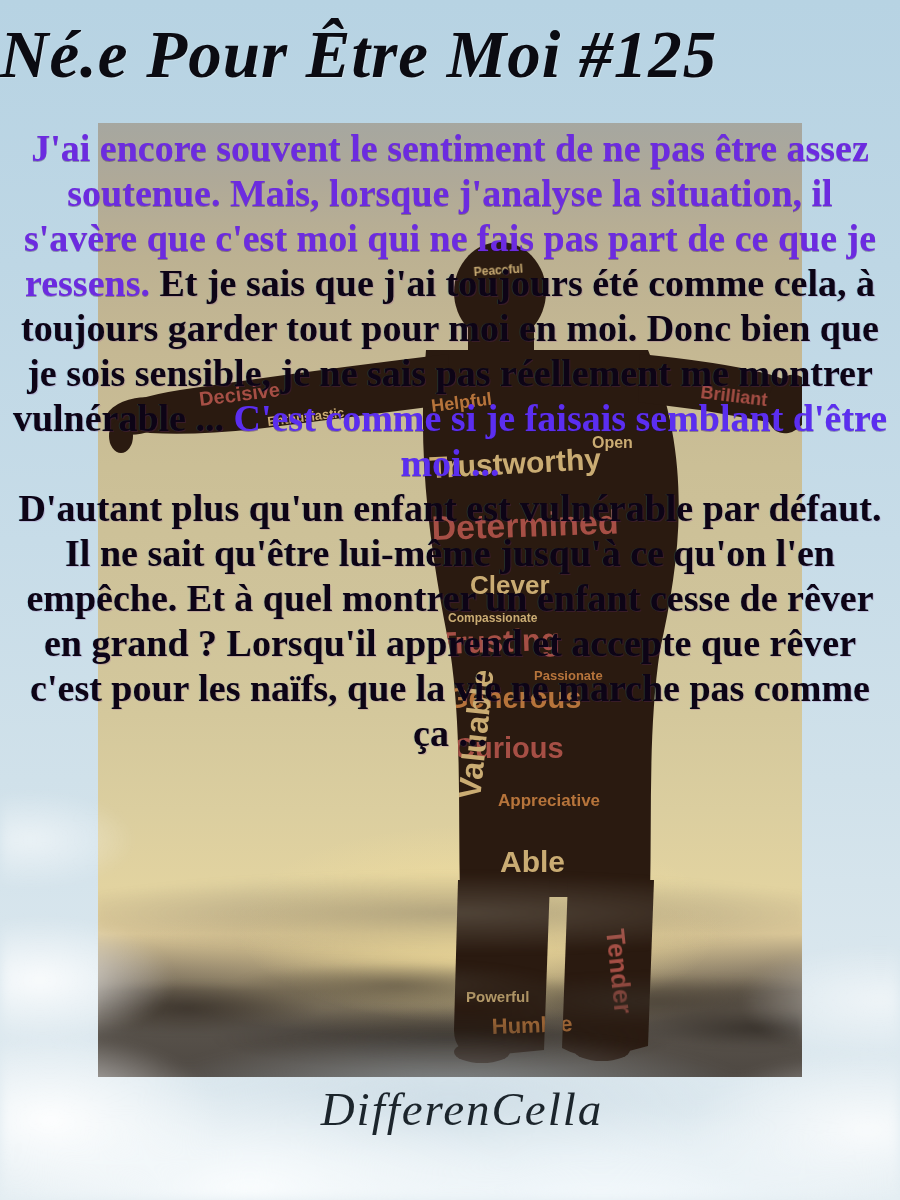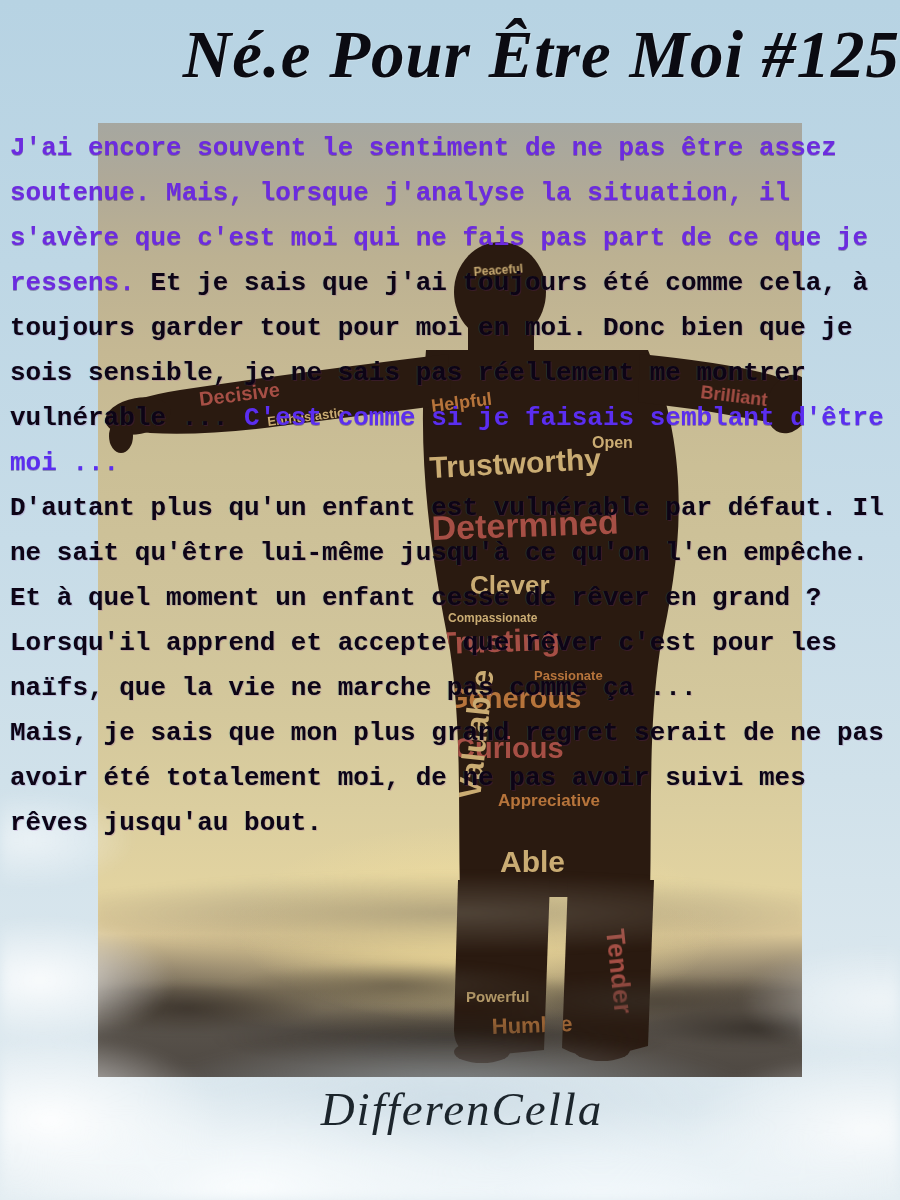--- a/index.html
+++ b/index.html
@@ -43,30 +43,30 @@
       radial-gradient(ellipse 220px 30px at 300px 862px, rgba(70,62,52,.6), rgba(70,62,52,0) 75%),
       radial-gradient(ellipse 260px 36px at 560px 878px, rgba(58,50,42,.6), rgba(58,50,42,0) 75%),
       radial-gradient(ellipse 160px 26px at 660px 905px, rgba(44,38,32,.7), rgba(44,38,32,0) 75%),
       radial-gradient(ellipse 300px 40px at 350px 915px, rgba(40,35,30,.55), rgba(40,35,30,0) 78%),
       radial-gradient(ellipse 500px 50px at 352px 790px, rgba(120,112,98,.5), rgba(120,112,98,0) 80%);
     filter:blur(3px);
   }
   .figure-svg{position:absolute;left:0;top:0;}
   
   .title{
-    position:absolute;left:0;top:16px;width:900px;text-align:right;
+    position:absolute;left:0;top:16px;width:900px;text-align:left;
     font-family:"Liberation Serif",serif;font-style:italic;font-weight:700;
     font-size:67px;letter-spacing:1px;color:#0b0b12;
     text-shadow:1px 1px 0 rgba(255,255,255,.25);
   }
   
   .content{
-    position:absolute;left:10px;top:126px;width:880px;
-    font-family:Liberation Mono, monospace;font-weight:700;
-    font-size:26px;line-height:45px;
+    position:absolute;left:10px;top:126px;width:880px;text-align:center;
+    font-family:Liberation Serif, serif;font-weight:700;
+    font-size:38px;line-height:45px;
   }
   .content p{margin:0;}
   .seg-purple{color:#6c2be0;text-shadow:0 1px 0 rgba(35,10,70,.35);}
   .seg-purple2{color:#5b2ef0;text-shadow:0 1px 0 rgba(35,10,90,.35);}
   .seg-dark{color:#0d0416;text-shadow:1px 1px 0 rgba(130,40,150,.18), -1px 0 0 rgba(0,170,190,.14);}
   
   .signature{
     position:absolute;left:12px;top:1082px;width:900px;text-align:center;
     font-family:"Liberation Serif",serif;font-style:italic;font-weight:400;
     font-size:47px;color:#1c252c;letter-spacing:2px;
@@ -139,19 +139,18 @@
 
     <div class="band-smudge"></div>
   </div>
 
   <div class="clouds"></div>
 
   <div class="title">Né.e Pour Être Moi #125</div>
 
   <div class="content">
     <p><span class="seg-purple">J'ai encore souvent le sentiment de ne pas être assez soutenue. Mais, lorsque j'analyse la situation, il s'avère que c'est moi qui ne fais pas part de ce que je ressens. </span><span class="seg-dark">Et je sais que j'ai toujours été comme cela, à toujours garder tout pour moi en moi. Donc bien que je sois sensible, je ne sais pas réellement me montrer vulnérable ... </span><span class="seg-purple2">C'est comme si je faisais semblant d'être moi ...</span></p>
-    <p><span class="seg-dark">D'autant plus qu'un enfant est vulnérable par défaut. Il ne sait qu'être lui-même jusqu'à ce qu'on l'en empêche. Et à quel moment un enfant cesse de rêver en grand ? Lorsqu'il apprend et accepte que rêver c'est pour les naïfs, que la vie ne marche pas comme ça ...</span></p>
-    <p><span class="seg-dark">Mais, je sais que mon plus grand regret serait de ne pas avoir été totalement moi, de ne pas avoir suivi mes rêves jusqu'au bout.</span></p>
+    <p><span class="seg-dark">D'autant plus qu'un enfant est vulnérable par défaut. Il ne sait qu'être lui-même jusqu'à ce qu'on l'en empêche. Et à quel montrer un enfant cesse de rêver en grand ? Lorsqu'il apprend et accepte que rêver c'est pour les naïfs, que la vie ne marche pas comme ça ...</span></p>
   </div>
 
   <div class="signature">DifferenCella</div>
 
 </div>
 
 </body></html>

